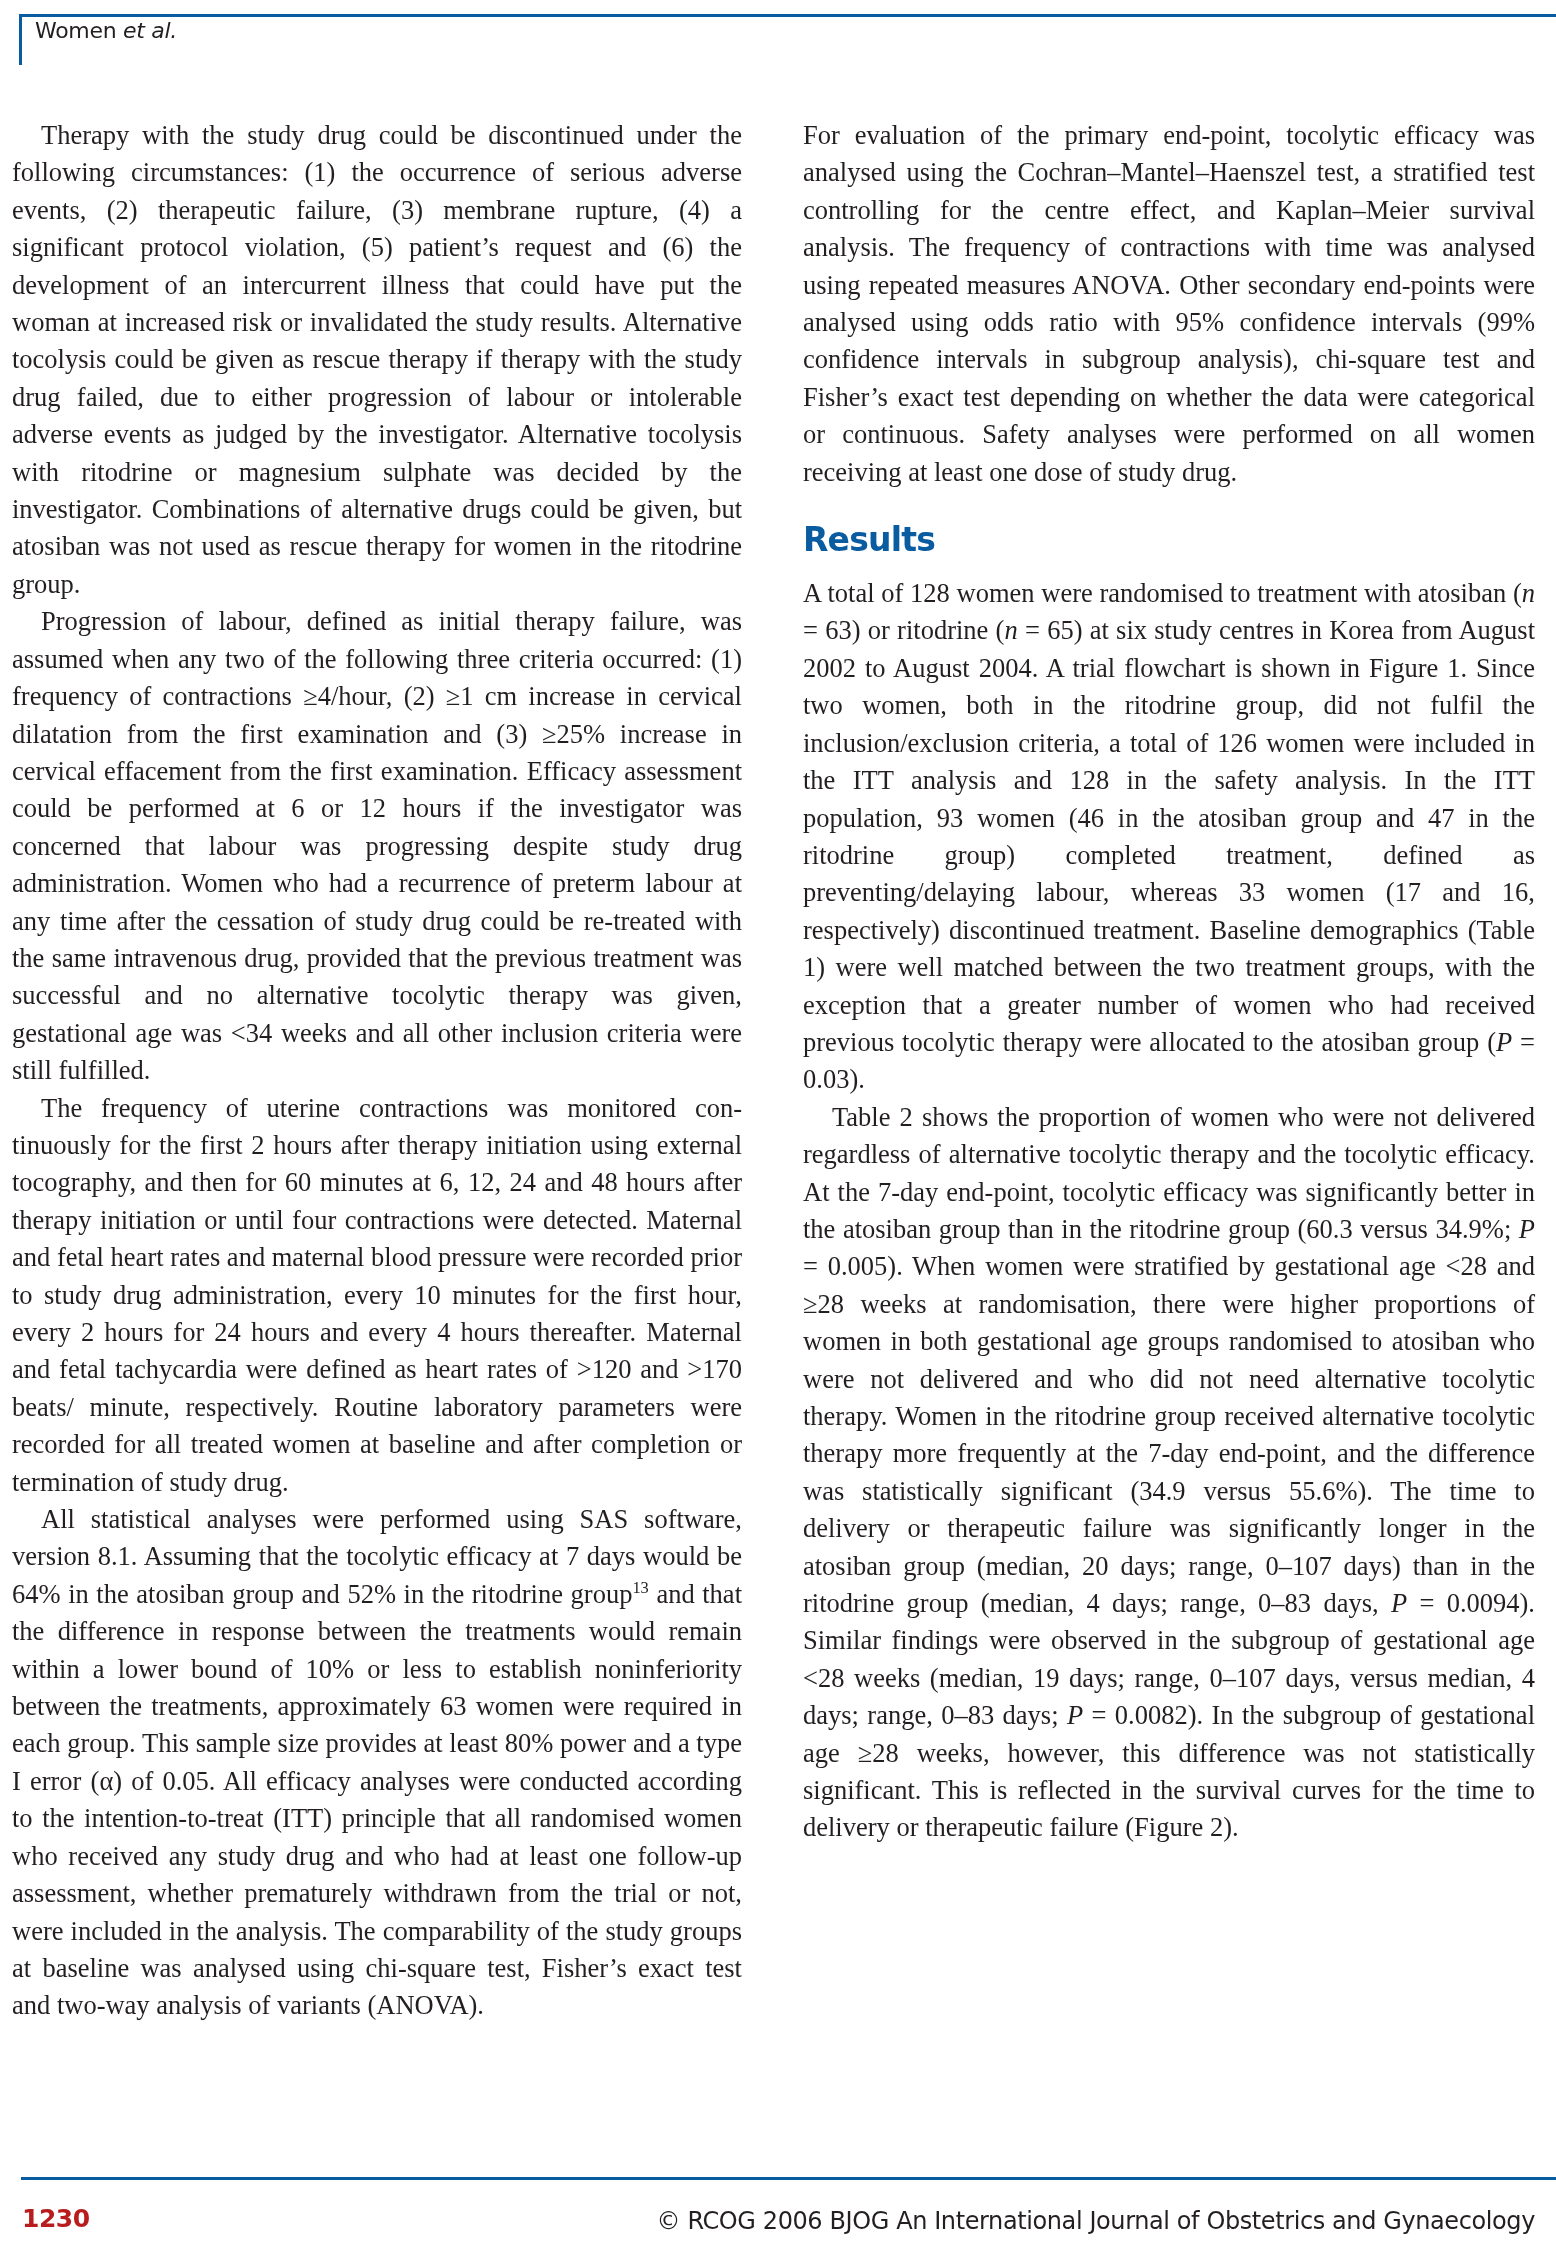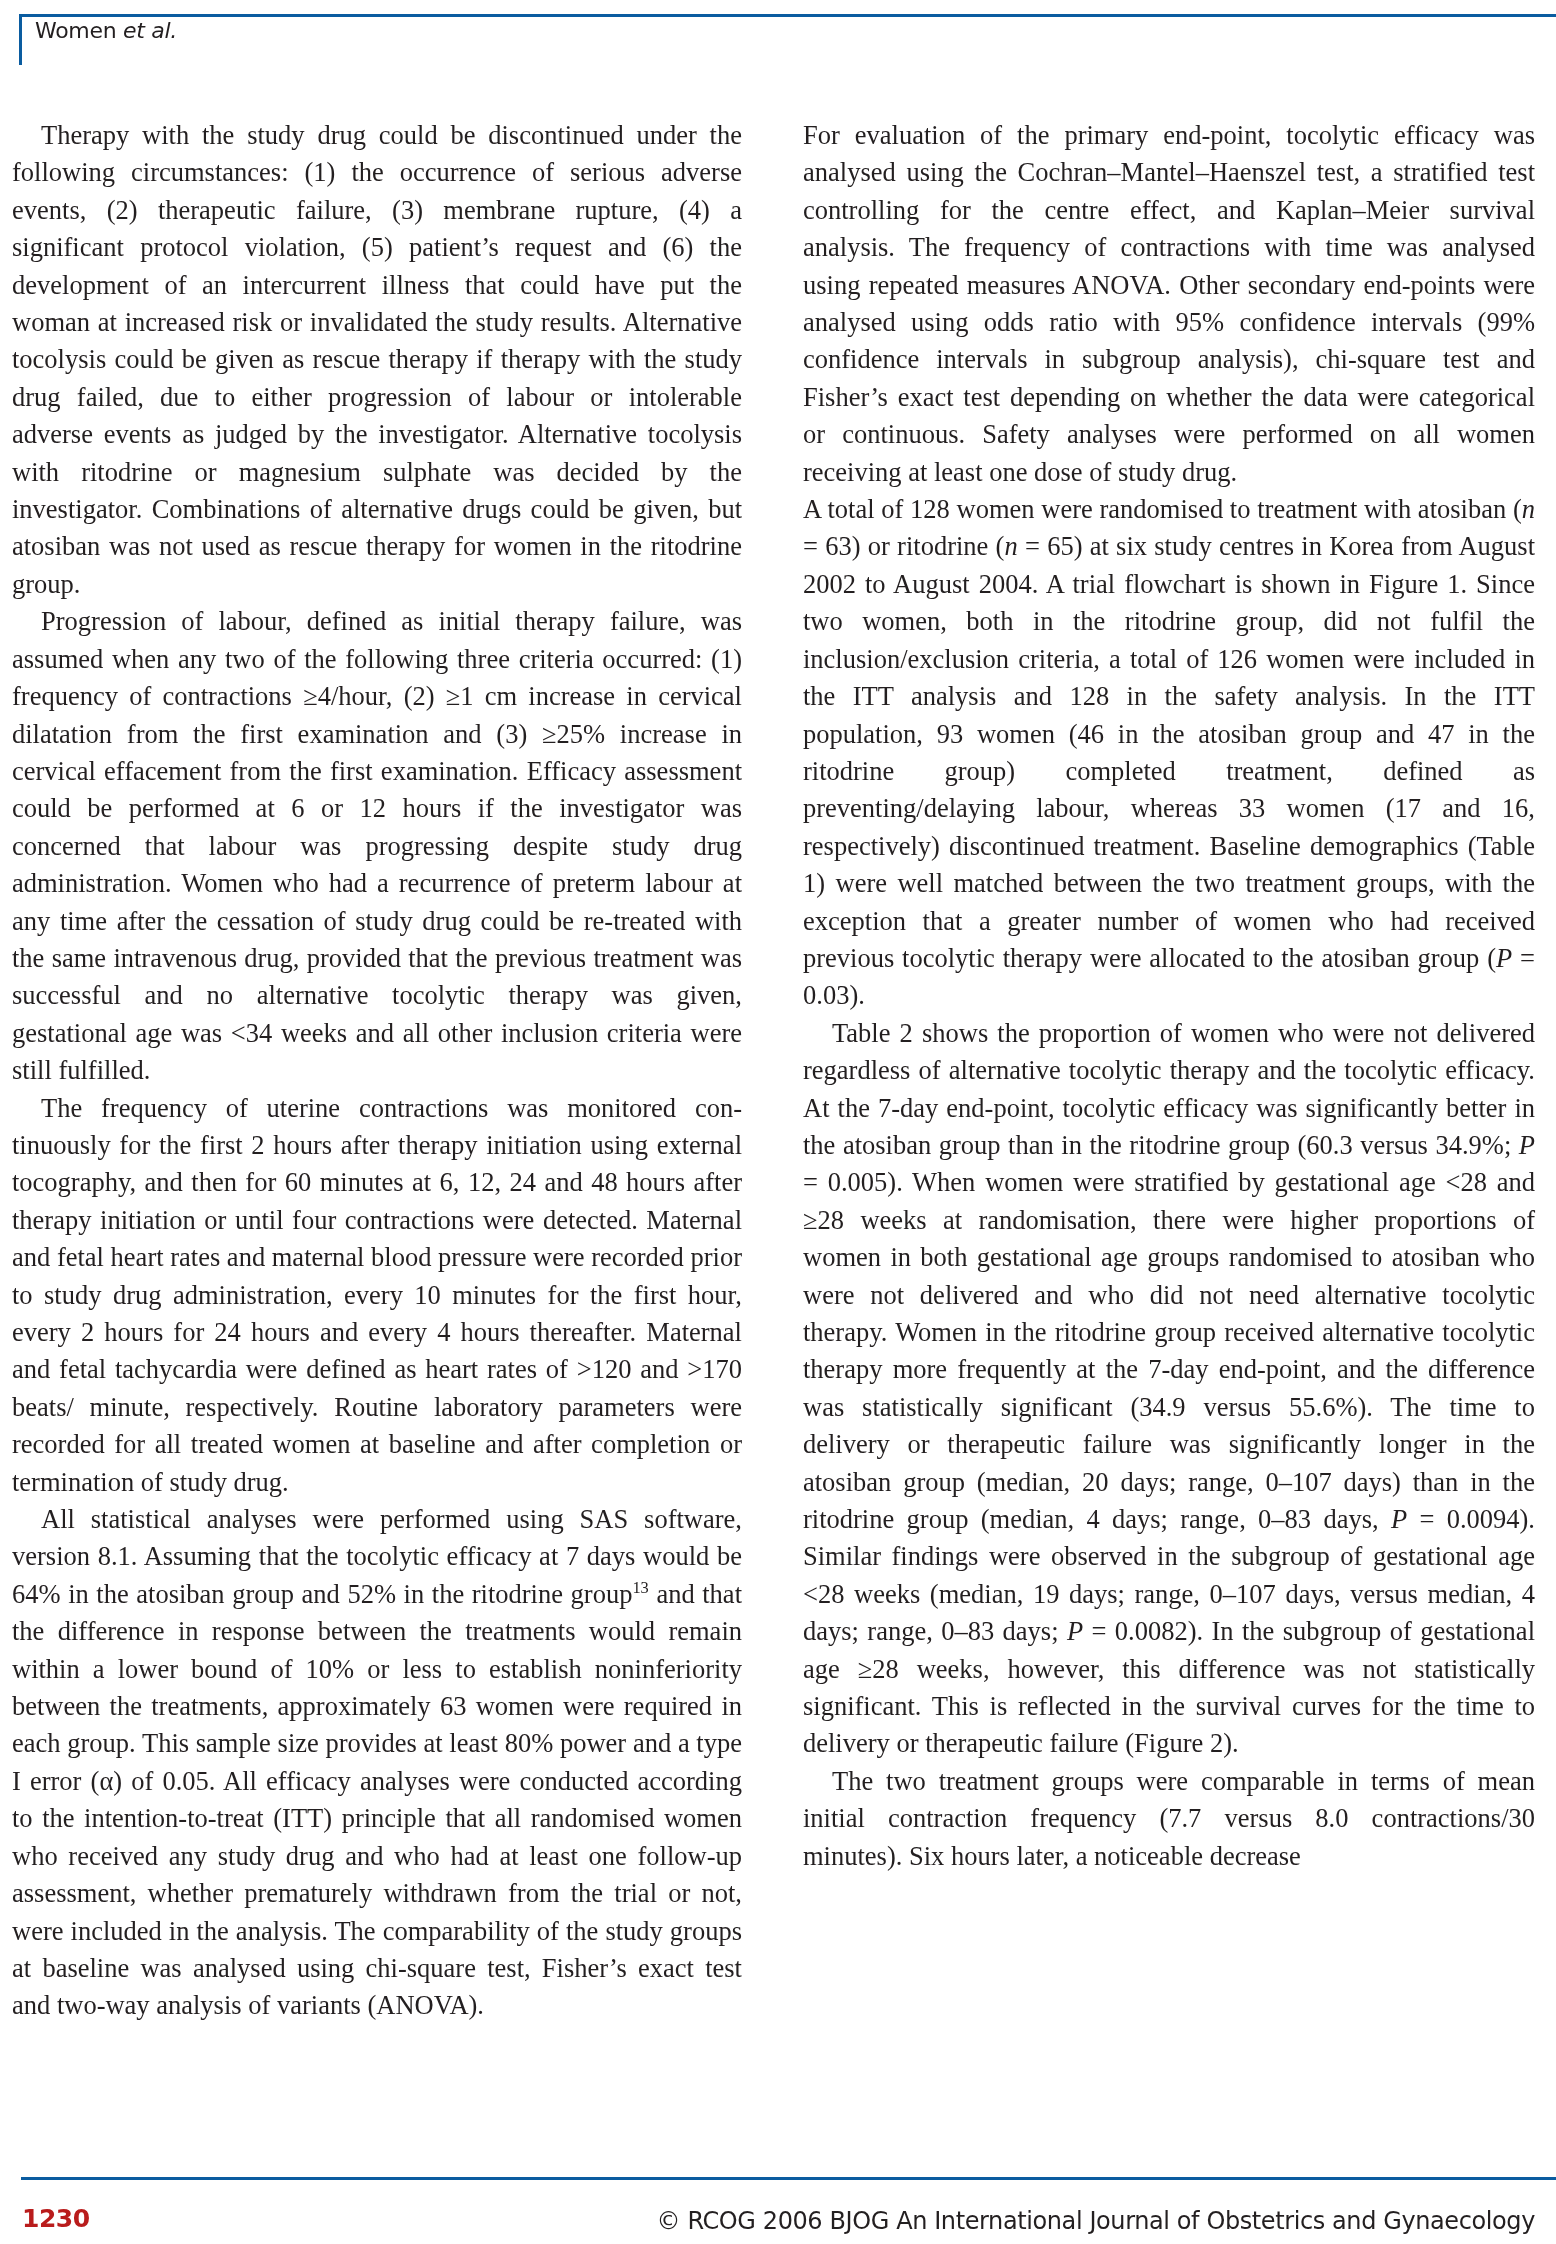--- a/index.html
+++ b/index.html
@@ -29,20 +29,20 @@
 
 <div class="col col-left">
   <p class="indent">Therapy with the study drug could be discontinued under the following circumstances: (1) the occurrence of serious adverse events, (2) therapeutic failure, (3) membrane rupture, (4) a significant protocol violation, (5) patient’s request and (6) the development of an intercurrent illness that could have put the woman at increased risk or invalidated the study results. Alternative tocolysis could be given as rescue therapy if therapy with the study drug failed, due to either progression of labour or intolerable adverse events as judged by the inves­tigator. Alternative tocolysis with ritodrine or magnesium sulphate was decided by the investigator. Combinations of alternative drugs could be given, but atosiban was not used as rescue therapy for women in the ritodrine group.</p>
   <p class="indent">Progression of labour, defined as initial therapy failure, was assumed when any two of the following three criteria occurred: (1) frequency of contractions ≥4/hour, (2) ≥1 cm increase in cervical dilatation from the first examination and (3) ≥25% increase in cervical effacement from the first examin­ation. Efficacy assessment could be performed at 6 or 12 hours if the investigator was concerned that labour was pro­gressing despite study drug administration. Women who had a recurrence of preterm labour at any time after the cessation of study drug could be re-treated with the same intravenous drug, provided that the previous treatment was successful and no alternative tocolytic therapy was given, gestational age was &lt;34 weeks and all other inclusion criteria were still fulfilled.</p>
   <p class="indent">The frequency of uterine contractions was monitored con­tinuously for the first 2 hours after therapy initiation using external tocography, and then for 60 minutes at 6, 12, 24 and 48 hours after therapy initiation or until four contractions were detected. Maternal and fetal heart rates and maternal blood pressure were recorded prior to study drug administra­tion, every 10 minutes for the first hour, every 2 hours for 24 hours and every 4 hours thereafter. Maternal and fetal tachy­cardia were defined as heart rates of &gt;120 and &gt;170 beats/ minute, respectively. Routine laboratory parameters were recorded for all treated women at baseline and after comple­tion or termination of study drug.</p>
   <p class="indent"><span>All statistical analyses were performed using SAS software, version 8.1. Assuming that the tocolytic efficacy at 7 days would be 64% in the atosiban group and 52% in the ritodrine group</span><sup>13</sup><span> and that the difference in response between the treat­ments would remain within a lower bound of 10% or less to establish noninferiority between the treatments, approxi­mately 63 women were required in each group. This sample size provides at least 80% power and a type I error (α) of 0.05. All efficacy analyses were conducted according to the intention-to-treat (ITT) principle that all randomised women who received any study drug and who had at least one follow-up assessment, whether prematurely withdrawn from the trial or not, were included in the analysis. The comparability of the study groups at baseline was analysed using chi-square test, Fisher’s exact test and two-way analysis of variants (ANOVA).</span></p>
 </div>
 
 <div class="col col-right">
   <p>For evaluation of the primary end-point, tocolytic efficacy was analysed using the Cochran–Mantel–Haenszel test, a stratified test controlling for the centre effect, and Kaplan–Meier survival analysis. The frequency of contrac­tions with time was analysed using repeated measures ANOVA. Other secondary end-points were analysed using odds ratio with 95% confidence intervals (99% confidence intervals in subgroup analysis), chi-square test and Fisher’s exact test depending on whether the data were categorical or continuous. Safety analyses were performed on all women receiving at least one dose of study drug.</p>
+  <h2 class="section-heading">Results</h2>
   <p><span>A total of 128 women were randomised to treatment with atosiban (</span><span class="it">n</span><span> = 63) or ritodrine (</span><span class="it">n</span><span> = 65) at six study centres in Korea from August 2002 to August 2004. A trial flowchart is shown in Figure 1. Since two women, both in the ritodrine group, did not fulfil the inclusion/exclusion criteria, a total of 126 women were included in the ITT analysis and 128 in the safety analysis. In the ITT population, 93 women (46 in the atosiban group and 47 in the ritodrine group) completed treatment, defined as preventing/delaying labour, whereas 33 women (17 and 16, respectively) discontinued treatment. Baseline demographics (Table 1) were well matched between the two treatment groups, with the exception that a greater number of women who had received previous tocolytic ther­apy were allocated to the atosiban group (</span><span class="it">P</span><span> = 0.03).</span></p>
   <p class="indent"><span>Table 2 shows the proportion of women who were not delivered regardless of alternative tocolytic therapy and the tocolytic efficacy. At the 7-day end-point, tocolytic efficacy was significantly better in the atosiban group than in the ritodrine group (60.3 versus 34.9%; </span><span class="it">P</span><span> = 0.005). When women were stratified by gestational age &lt;28 and ≥28 weeks at ran­domisation, there were higher proportions of women in both gestational age groups randomised to atosiban who were not delivered and who did not need alternative tocolytic therapy. Women in the ritodrine group received alternative tocolytic therapy more frequently at the 7-day end-point, and the difference was statistically significant (34.9 versus 55.6%). The time to delivery or therapeutic failure was significantly longer in the atosiban group (median, 20 days; range, 0–107 days) than in the ritodrine group (median, 4 days; range, 0–83 days, </span><span class="it">P</span><span> = 0.0094). Similar findings were observed in the subgroup of gestational age &lt;28 weeks (median, 19 days; range, 0–107 days, versus median, 4 days; range, 0–83 days; </span><span class="it">P</span><span> = 0.0082). In the subgroup of gestational age ≥28 weeks, however, this difference was not statistically significant. This is reflected in the survival curves for the time to delivery or therapeutic failure (Figure 2).</span></p>
-  <p class="indent">The two treatment groups were comparable in terms of mean initial contraction frequency (7.7 versus 8.0 contrac­tions/30 minutes). Six hours later, a noticeable decrease</p>
 </div>
 
 <div class="footer-rule"></div>
 <div class="page-number">1230</div>
 <div class="journal-line">© RCOG 2006  BJOG An International Journal of Obstetrics and Gynaecology</div>
 
 </body></html>

